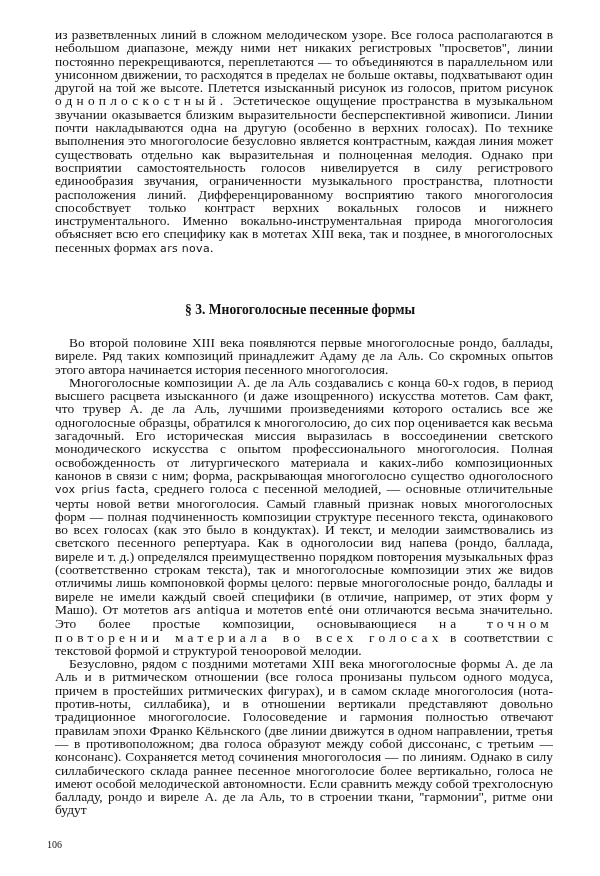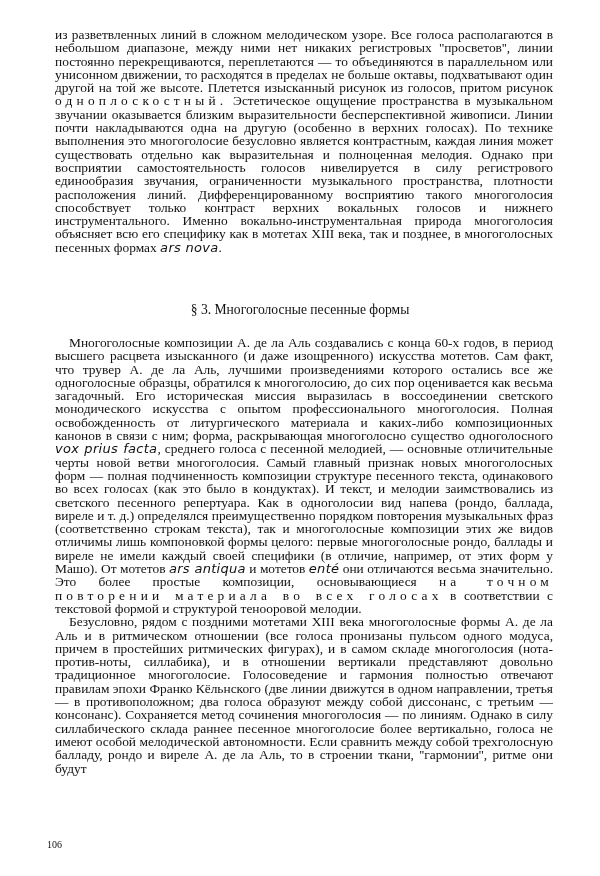--- a/index.html
+++ b/index.html
@@ -34,49 +34,49 @@
     margin: 0;
   }
   p.indent {
     text-indent: 14px;
   }
   .spaced {
     letter-spacing: 4.2px;
   }
   .latin {
     font-family: "DejaVu Sans", sans-serif;
-    font-size: 13px;
+    font-size: 11px;
     letter-spacing: 0.3px;
-    font-style: italic;
   }
   .section-heading {
     position: absolute;
     top: 302px;
     left: 0;
     width: 600px;
     text-align: center;
     font-size: 13.6px;
-    font-weight: normal;
+    font-weight: bold;
     line-height: 16px;
   }
   .page-number {
     position: absolute;
     left: 47px;
     top: 838px;
     font-size: 10px;
     line-height: 14px;
   }
 </style>
 </head>
 <body>
 
 <div class="page block-top">
   <p><span>из разветвленных линий в сложном мелодическом узоре. Все голоса распола­гаются в небольшом диапазоне, между ними нет никаких регистровых ''про­светов'', линии постоянно перекрещиваются, переплетаются — то объединя­ются в параллельном или унисонном движении, то расходятся в пределах не больше октавы, подхватывают один другой на той же высоте. Плетется изыс­канный рисунок из голосов, притом рисунок </span><span class="spaced">одноплоскостный.</span><span> Эс­тетическое ощущение пространства в музыкальном звучании оказывается близким выразительности бесперспективной живописи. Линии почти накла­дываются одна на другую (особенно в верхних голосах). По технике выпол­нения это многоголосие безусловно является контрастным, каждая линия может существовать отдельно как выразительная и полноценная мелодия. Однако при восприятии самостоятельность голосов нивелируется в силу ре­гистрового единообразия звучания, ограниченности музыкального простран­ства, плотности расположения линий. Дифференцированному восприятию такого многоголосия способствует только контраст верхних вокальных голо­сов и нижнего инструментального. Именно вокально-инструментальная при­рода многоголосия объясняет всю его специфику как в мотетах XIII века, так и позднее, в многоголосных песенных формах </span><span class="latin">ars nova</span><span>.</span></p>
 </div>
 
 <div class="section-heading">§ 3. Многоголосные песенные формы</div>
 
 <div class="page block-bottom">
+  <p class="indent">Во второй половине XIII века появляются первые многоголосные рондо, баллады, виреле. Ряд таких композиций принадлежит Адаму де ла Аль. Со скромных опытов этого автора начинается история песенного многоголосия.</p>
   <p class="indent"><span>Многоголосные композиции А. де ла Аль создавались с конца 60-х годов, в период высшего расцвета изысканного (и даже изощренного) искусства мотетов. Сам факт, что трувер А. де ла Аль, лучшими произведениями кото­рого остались все же одноголосные образцы, обратился к многоголосию, до сих пор оценивается как весьма загадочный. Его историческая миссия выра­зилась в воссоединении светского монодического искусства с опытом профес­сионального многоголосия. Полная освобожденность от литургического мате­риала и каких-либо композиционных канонов в связи с ним; форма, раскры­вающая многоголосно существо одноголосного </span><span class="latin">vox prius facta</span><span>, среднего голо­са с песенной мелодией, — основные отличительные черты новой ветви много­голосия. Самый главный признак новых многоголосных форм — полная под­чиненность композиции структуре песенного текста, одинакового во всех голосах (как это было в кондуктах). И текст, и мелодии заимствовались из светского песенного репертуара. Как в одноголосии вид напева (рондо, бал­лада, виреле и т. д.) определялся преимущественно порядком повторения музыкальных фраз (соответственно строкам текста), так и многоголосные композиции этих же видов отличимы лишь компоновкой формы целого: пер­вые многоголосные рондо, баллады и виреле не имели каждый своей специ­фики (в отличие, например, от этих форм у Машо). От мотетов </span><span class="latin">ars antiqua</span><span> и мотетов </span><span class="latin">enté</span><span> они отличаются весьма значительно. Это более простые ком­позиции, основывающиеся </span><span class="spaced">на точном повторении материала во всех голосах</span><span> в соответствии с текстовой формой и структурой тенооровой мелодии.</span></p>
   <p class="indent">Безусловно, рядом с поздними мотетами XIII века многоголосные формы А. де ла Аль и в ритмическом отношении (все голоса пронизаны пульсом одного модуса, причем в простейших ритмических фигурах), и в самом складе много­голосия (нота-против-ноты, силлабика), и в отношении вертикали представ­ляют довольно традиционное многоголосие. Голосоведение и гармония пол­ностью отвечают правилам эпохи Франко Кёльнского (две линии движутся в одном направлении, третья — в противоположном; два голоса образуют между собой диссонанс, с третьим — консонанс). Сохраняется метод сочинения многоголосия — по линиям. Однако в силу силлабического склада раннее песенное многоголосие более вертикально, голоса не имеют особой мелоди­ческой автономности. Если сравнить между собой трехголосную балладу, рон­до и виреле А. де ла Аль, то в строении ткани, ''гармонии'', ритме они будут</p>
 </div>
 
 <div class="page-number">106</div>
 
 </body></html>

